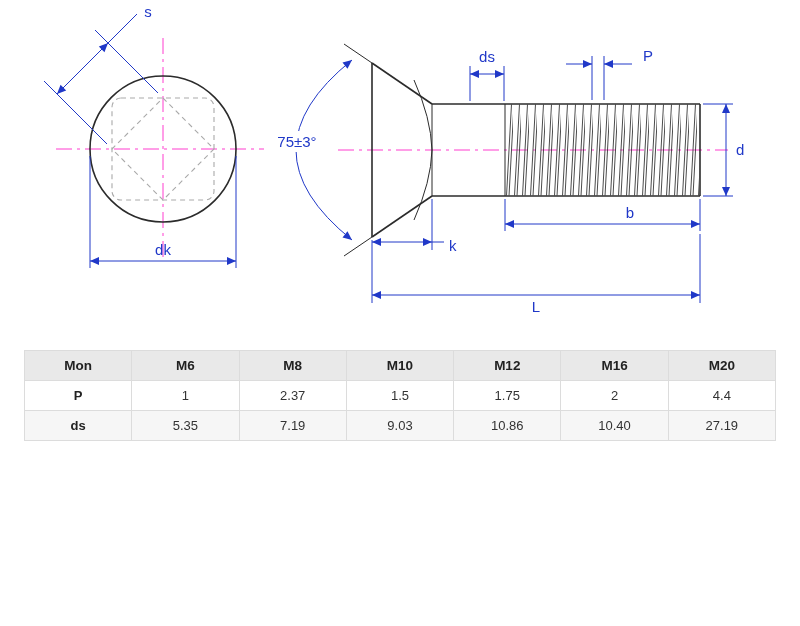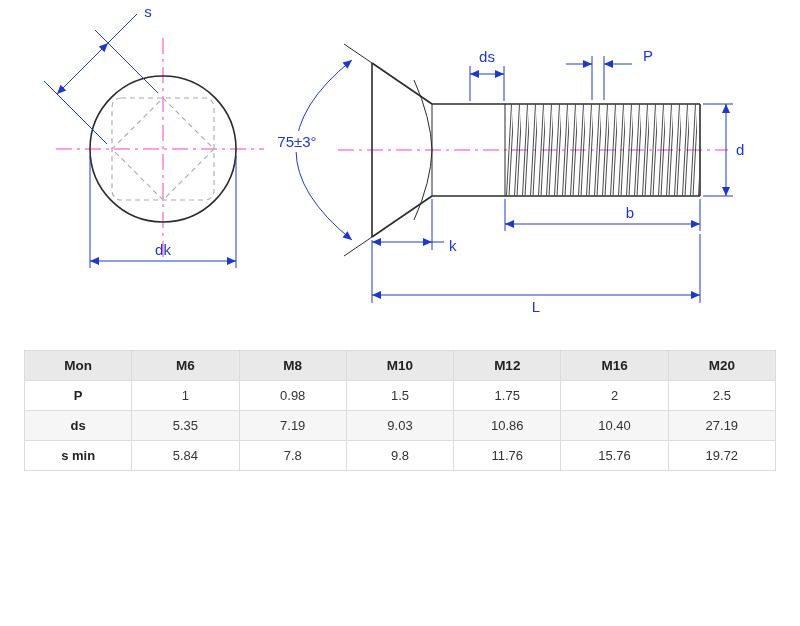--- a/index.html
+++ b/index.html
@@ -146,39 +146,30 @@
           <th>M10</th>
           <th>M12</th>
           <th>M16</th>
           <th>M20</th>
         </tr>
     </thead>
     <tbody>
         <tr>
           <th>P</th>
           <td>1</td>
-          <td>0.98</td>
+          <td>2.37</td>
           <td>1.5</td>
           <td>1.75</td>
           <td>2</td>
-          <td>2.5</td>
+          <td>4.4</td>
         </tr>
         <tr>
           <th>ds</th>
           <td>5.35</td>
           <td>7.19</td>
           <td>9.03</td>
           <td>10.86</td>
           <td>10.40</td>
           <td>27.19</td>
         </tr>
-        <tr>
-          <th>s min</th>
-          <td>5.84</td>
-          <td>7.8</td>
-          <td>9.8</td>
-          <td>11.76</td>
-          <td>15.76</td>
-          <td>19.72</td>
-        </tr>
       </tbody>
   </table>
 </div>
 
 </body></html>

